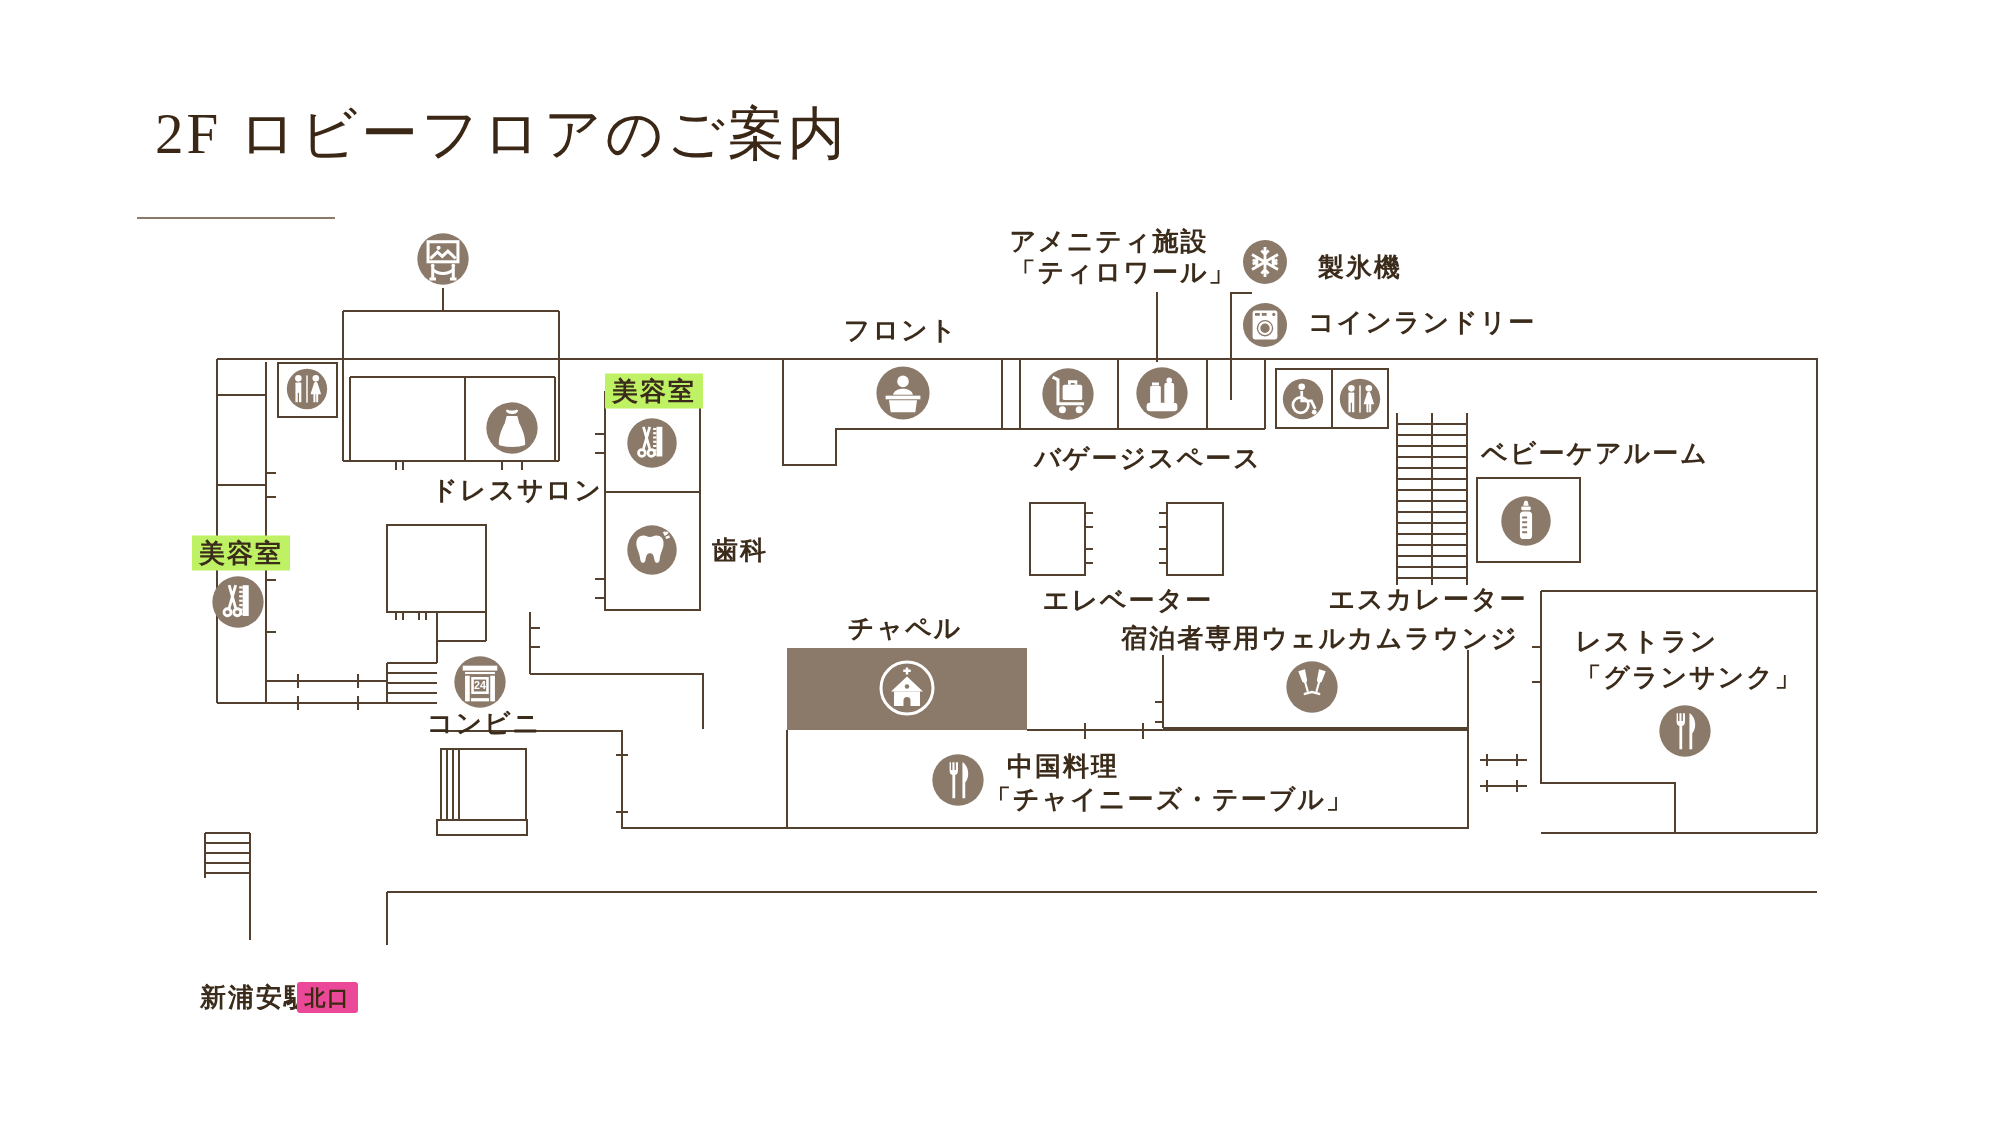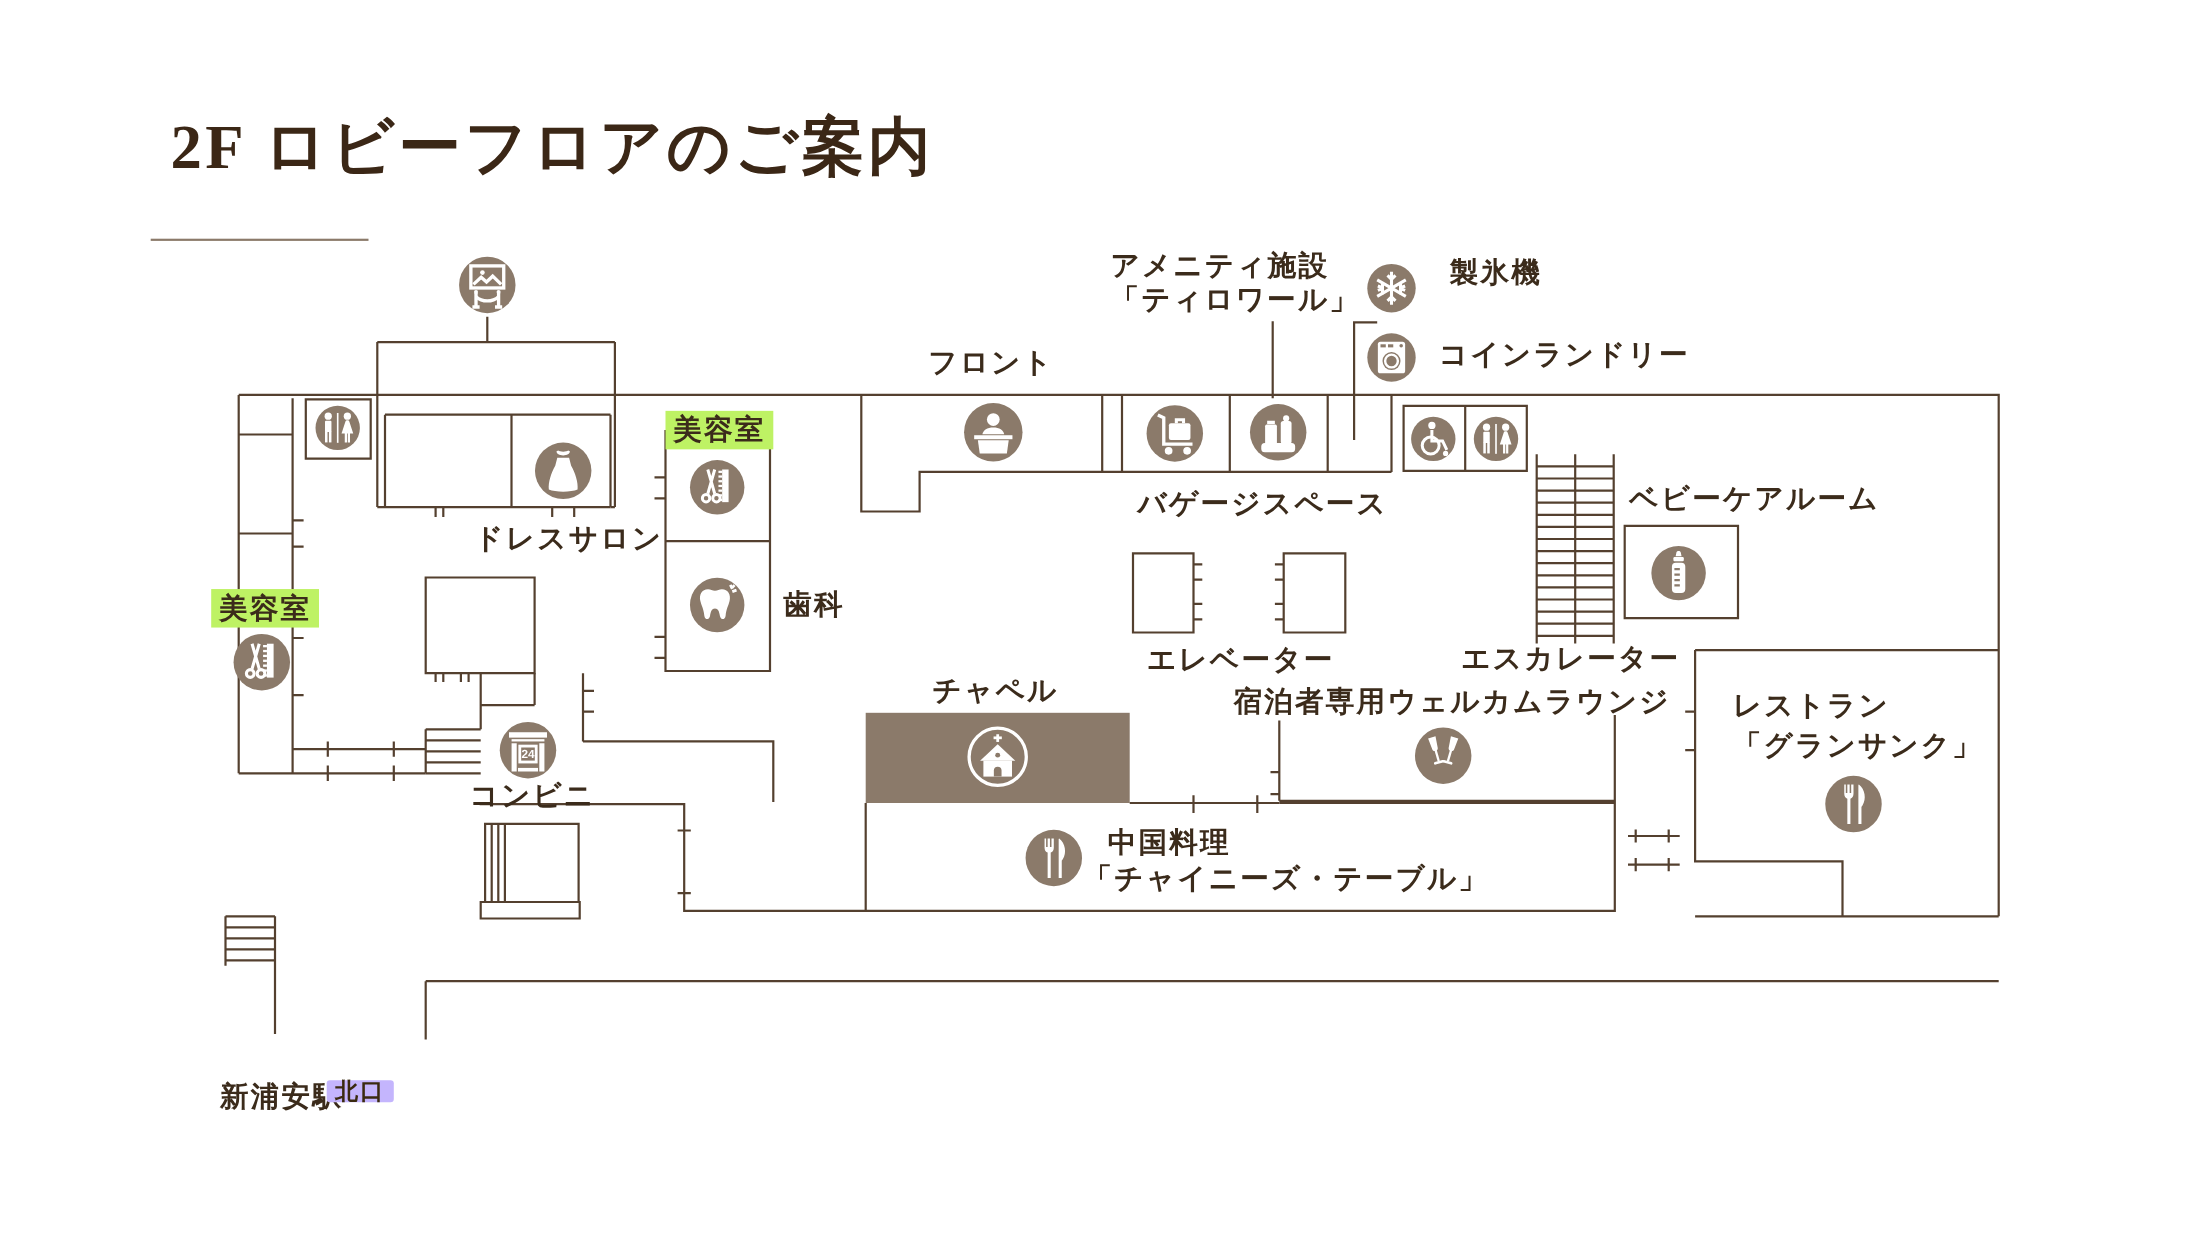--- a/index.html
+++ b/index.html
@@ -10,27 +10,27 @@
   .plan{position:absolute;left:0;top:0;}
   .lbl{
     position:absolute;font-weight:bold;font-size:26px;letter-spacing:2px;
     color:#3b2b1b;white-space:nowrap;
   }
   .c{transform:translate(-50%,-50%);}
   .l{transform:translateY(-50%);}
   .wbg{background:#bef264;padding:0 7px;}
   .two{line-height:31px;}
   #title{
-    position:absolute;left:155px;top:96px;font-size:57px;font-weight:bold;
+    position:absolute;left:155px;top:96px;font-size:57px;font-weight:normal;
     letter-spacing:3px;color:#3b2716;white-space:nowrap;
   }
   #title-rule{position:absolute;left:137px;top:217px;width:198px;height:2px;background:#8b7a6a;}
   .ic{position:absolute;}
   #exit-badge{
-    position:absolute;left:297px;top:982px;width:61px;height:20px;background:#c4b5fd;
+    position:absolute;left:297px;top:982px;width:61px;height:31px;background:#ec4899;
     border-radius:3px;display:flex;align-items:center;justify-content:center;
     font-size:21px;font-weight:bold;color:#3a2a10;letter-spacing:2px;
   }
   .ft{position:absolute;font-weight:bold;font-size:26px;letter-spacing:2px;color:#3b2b1b;white-space:nowrap;}
 </style>
 </head>
 <body>
 
 <div id="stage">
 
@@ -106,21 +106,21 @@
     <path d="M1163,729 H1468" stroke="#54402f" stroke-width="4" fill="none"></path>
   </svg>
 
   <div id="title">2F ロビーフロアのご案内</div>
   <div id="title-rule"></div>
 
   <div class="lbl c two" style="left:1123px;top:257px">
     <div>アメニティ施設</div>
     <div>「ティロワール」</div>
   </div>
-  <div class="lbl l" style="left:1318px;top:248px">製氷機</div>
+  <div class="lbl l" style="left:1318px;top:267px">製氷機</div>
   <div class="lbl l" style="left:1308px;top:322px">コインランドリー</div>
   <div class="lbl c" style="left:901px;top:330px">フロント</div>
   <div class="lbl c wbg" style="left:654px;top:391px">美容室</div>
   <div class="lbl l" style="left:712px;top:550px">歯科</div>
   <div class="lbl c" style="left:517px;top:490px">ドレスサロン</div>
   <div class="lbl c wbg" style="left:241px;top:553px">美容室</div>
   <div class="lbl c" style="left:1148px;top:458px">バゲージスペース</div>
   <div class="lbl c" style="left:1595px;top:453px">ベビーケアルーム</div>
   <div class="lbl c" style="left:1128px;top:600px">エレベーター</div>
   <div class="lbl c" style="left:1428px;top:599px">エスカレーター</div>

